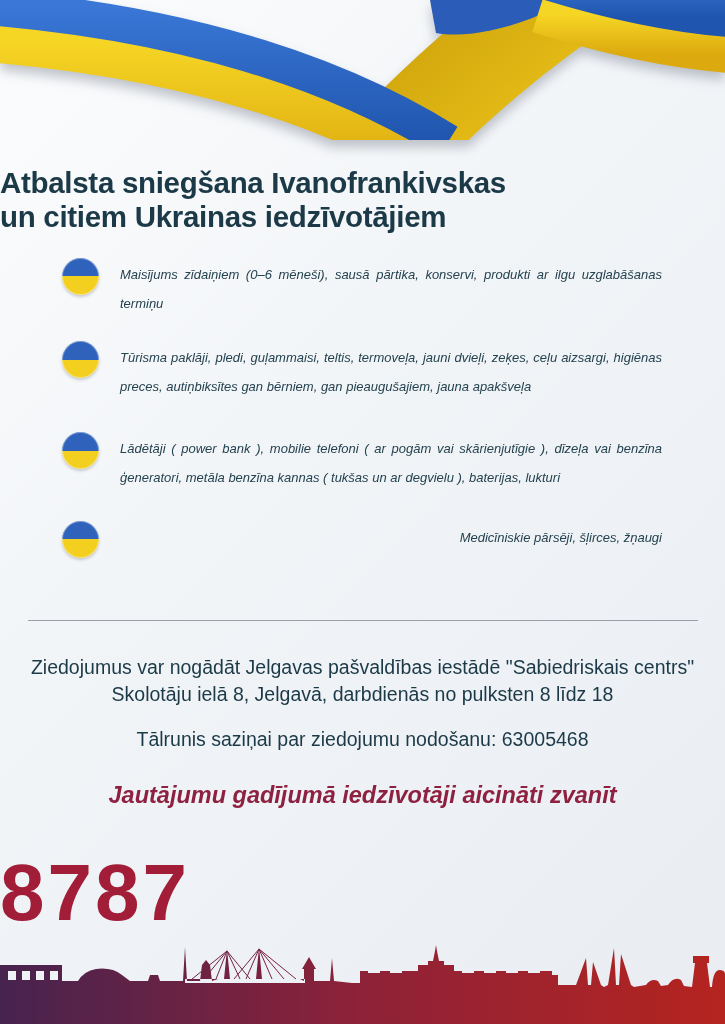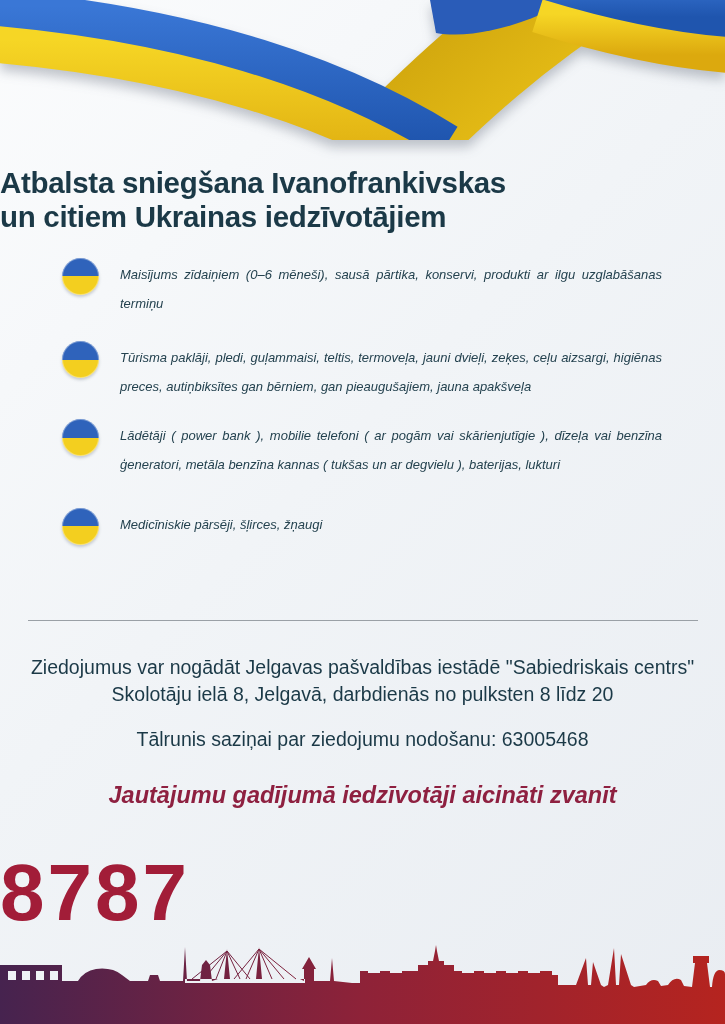--- a/index.html
+++ b/index.html
@@ -15,32 +15,32 @@
   
   .title{
     position:absolute;top:146px;left:0;width:100%;text-align:left;
     color:#1b3947;font-size:29.5px;font-weight:700;line-height:34px;letter-spacing:-.3px;
   }
   .title span{display:block;}
   
   .bullets{position:absolute;top:260px;left:62px;width:600px;}
   .bullet{display:flex;align-items:flex-start;}
   .bullet.m1{margin-bottom:25px;}
-  .bullet.m2{margin-bottom:20px;}
+  .bullet.m2{margin-bottom:33px;}
   .bullet.m3{margin-bottom:31px;}
   .flag{
     flex:0 0 37px;height:37px;border-radius:50%;margin-right:21px;margin-top:-2px;
     background:linear-gradient(to bottom,#2f63bb 0 50%,#f3cf1f 50% 100%);
     box-shadow:0 2px 3px rgba(60,70,90,.25), inset 0 0 0 1px rgba(255,255,255,.35);
   }
   .bullet p{
     margin:0;color:#24424f;font-size:13px;line-height:29px;font-style:italic;
     font-weight:500;text-align:justify;flex:1 1 auto;
   }
-  .bullet.single p{text-align:left;}
+  .bullet.single p{text-align:right;}
   
   .divider{position:absolute;top:620px;left:28px;width:670px;height:1px;background:#9aa0a6;}
   
   .donate{
     position:absolute;top:654px;left:0;width:100%;text-align:center;
     color:#1b3947;font-size:19.5px;line-height:27px;font-weight:500;
   }
   .donate span{display:block;}
   .phone-line{
     position:absolute;top:727px;left:0;width:100%;text-align:center;
@@ -114,21 +114,21 @@
     <div class="bullet single">
       <span class="flag"></span>
       <p>Medicīniskie pārsēji, šļirces, žņaugi</p>
     </div>
   </div>
 
   <div class="divider"></div>
 
   <div class="donate">
     <span>Ziedojumus var nogādāt Jelgavas pašvaldības iestādē "Sabiedriskais centrs"</span>
-    <span>Skolotāju ielā 8, Jelgavā, darbdienās no pulksten 8 līdz 20</span>
+    <span>Skolotāju ielā 8, Jelgavā, darbdienās no pulksten 8 līdz 18</span>
   </div>
 
   <div class="phone-line">Tālrunis saziņai par ziedojumu nodošanu: 63005468</div>
 
   <div class="callout">
     <span>Jautājumu gadījumā iedzīvotāji aicināti zvanīt</span>
   </div>
 
   <div class="hotline">8787</div>
 

